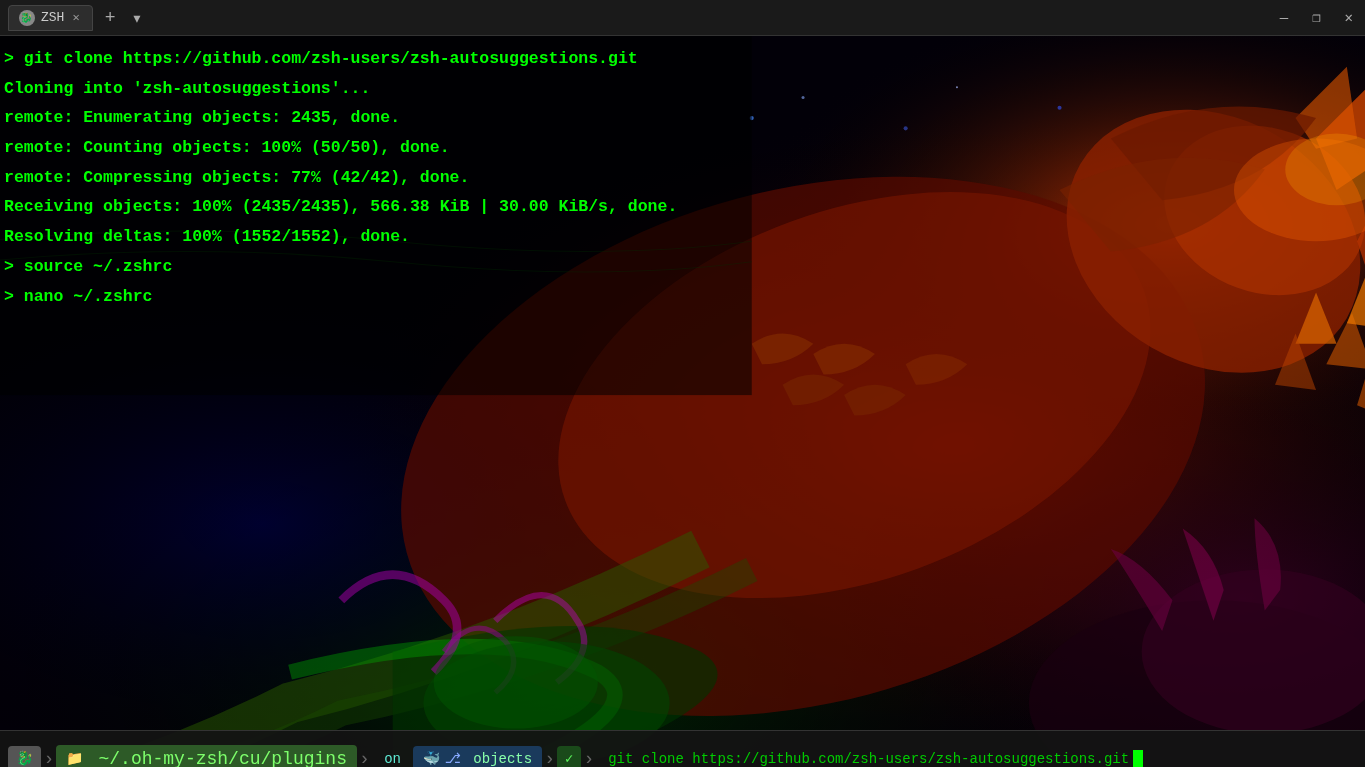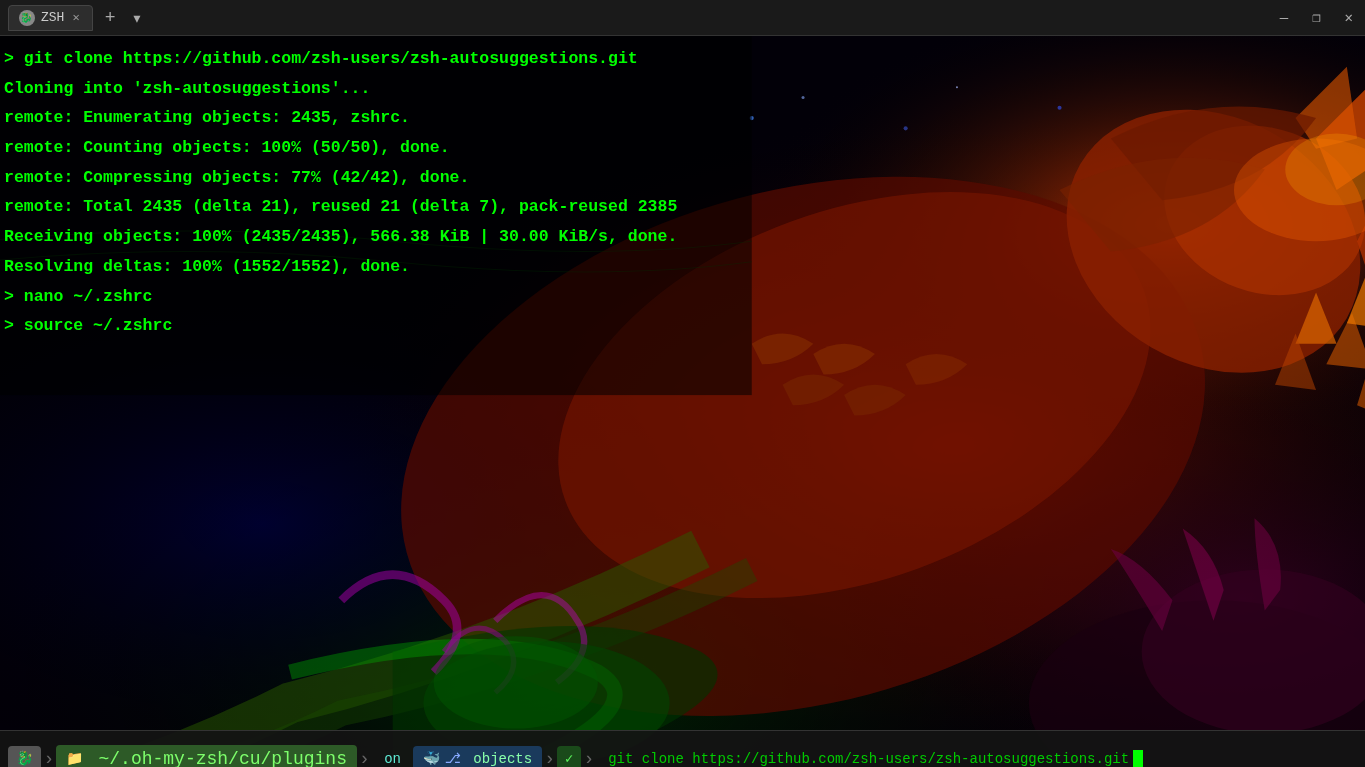--- a/index.html
+++ b/index.html
@@ -328,28 +328,27 @@
 
     <rect x="0" y="0" width="750" height="350" fill="#000" opacity="0.55"></rect>
 
     <path d="M 0 200 Q 200 180 400 200 Q 600 220 750 200" stroke="#003300" stroke-width="1" fill="none" opacity="0.3"></path>
     <path d="M 0 220 Q 200 200 400 220 Q 600 240 750 220" stroke="#003300" stroke-width="1" fill="none" opacity="0.3"></path>
   </svg>
 
   <div class="terminal-content">
     <span class="line green">&gt; git clone https://github.com/zsh-users/zsh-autosuggestions.git</span>
     <span class="line green">Cloning into 'zsh-autosuggestions'...</span>
-    <span class="line green">remote: Enumerating objects: 2435, zshrc.</span>
+    <span class="line green">remote: Enumerating objects: 2435, done.</span>
     <span class="line green">remote: Counting objects: 100% (50/50), done.</span>
     <span class="line green">remote: Compressing objects: 77% (42/42), done.</span>
-    <span class="line green">remote: Total 2435 (delta 21), reused 21 (delta 7), pack-reused 2385</span>
     <span class="line green">Receiving objects: 100% (2435/2435), 566.38 KiB | 30.00 KiB/s, done.</span>
     <span class="line green">Resolving deltas: 100% (1552/1552), done.</span>
+    <span class="line green">&gt; source ~/.zshrc</span>
     <span class="line green">&gt; nano ~/.zshrc</span>
-    <span class="line green">&gt; source ~/.zshrc</span>
   </div>
 
   <div class="statusbar">
 
     <div class="status-segment seg-os">
       <span>🐉</span>
     </div>
 
     <span class="seg-arrow">›</span>
 

